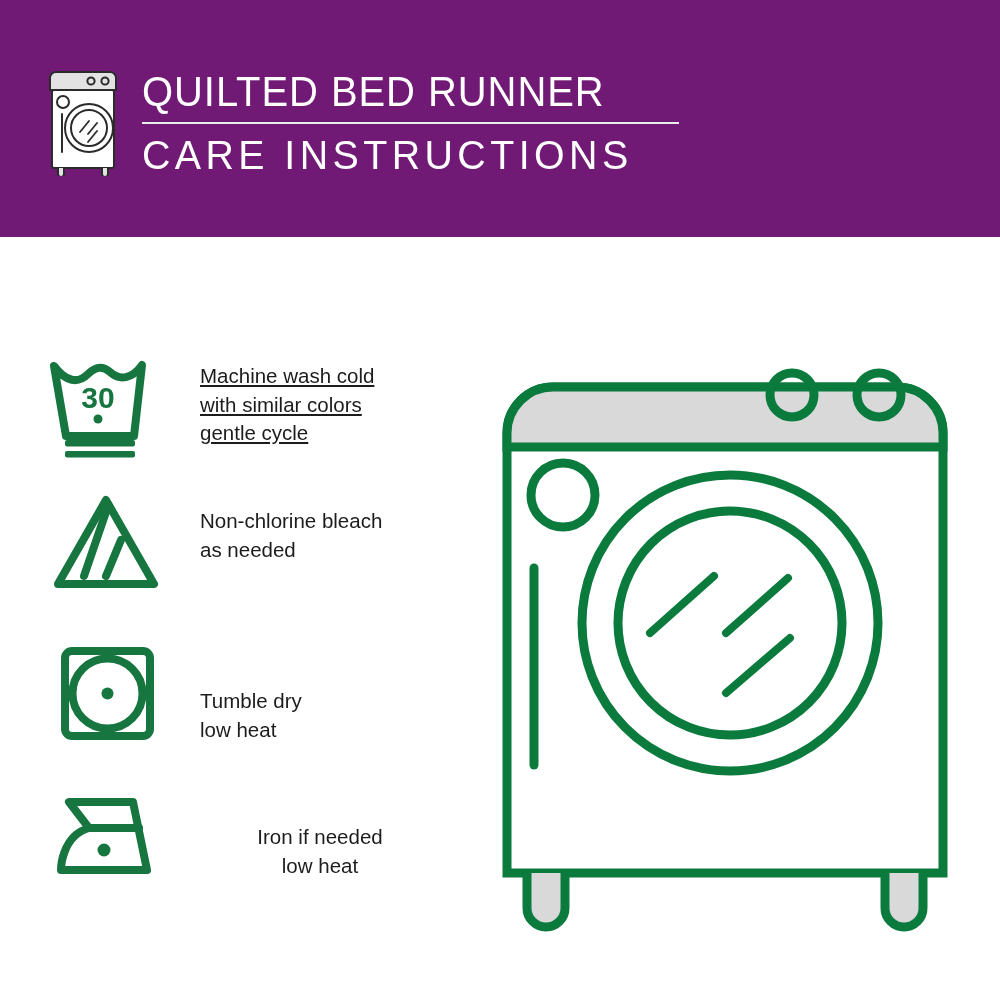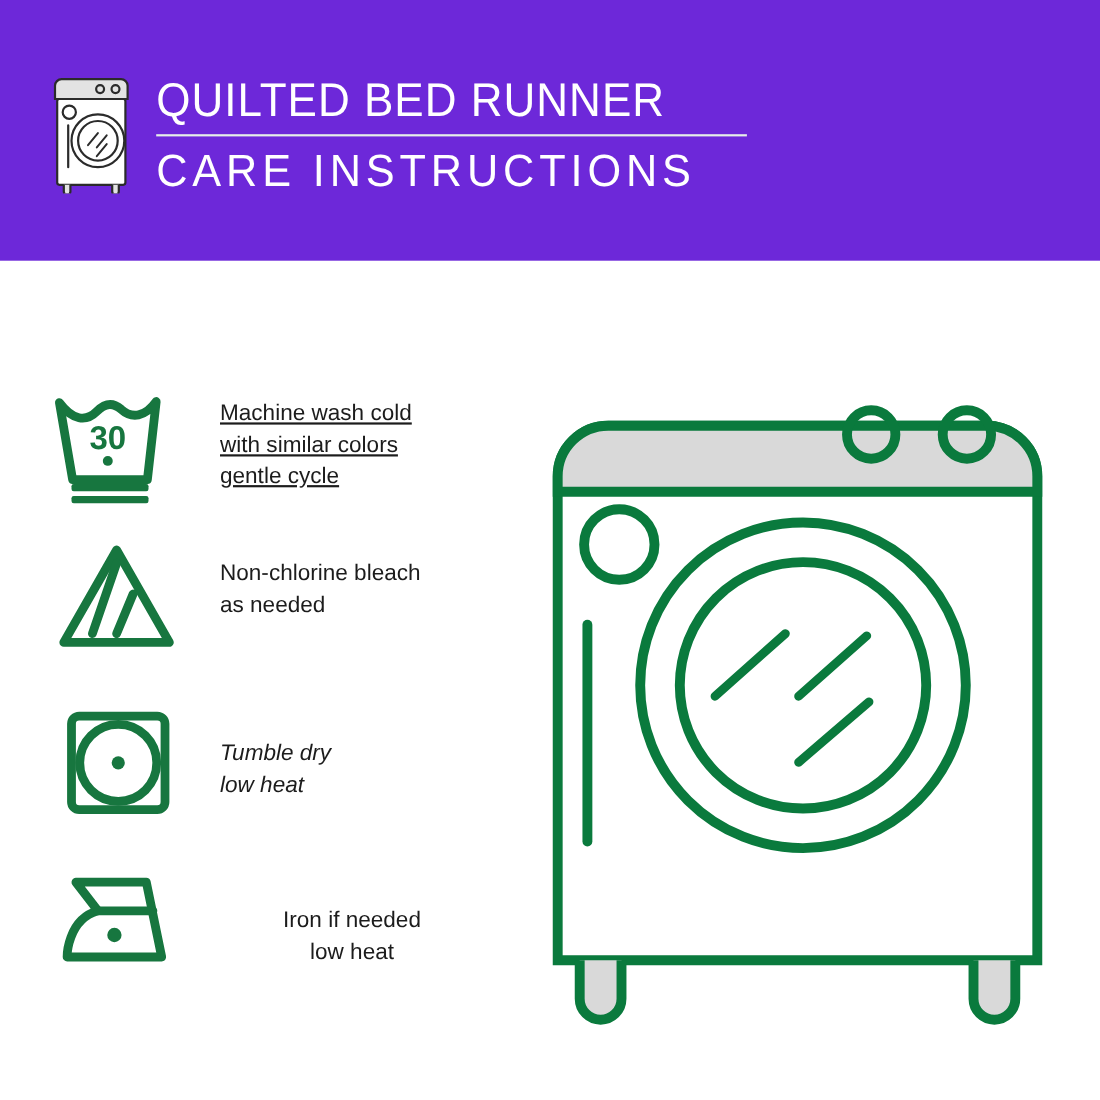--- a/index.html
+++ b/index.html
@@ -21,21 +21,21 @@
     overflow: hidden;
   }
 
   
   #header-band {
     position: absolute;
     left: 0;
     top: 0;
     width: 1000px;
     height: 237px;
-    background: #6d28d9;
+    background: #701a75;
   }
   #header-logo {
     position: absolute;
     left: 44px;
     top: 64px;
     width: 84px;
     height: 112px;
   }
   #header-text-block {
     position: absolute;
@@ -97,21 +97,21 @@
     white-space: pre-line;
   }
 
   #row-wash  { top: 352px; }
   #row-bleach{ top: 492px; padding-left: 27px; }
   #row-dry   { top: 646px; }
   #row-iron  { top: 790px; }
 
   #row-wash .care-text   { top: 10px; text-decoration: underline; }
   #row-bleach .care-text { top: 15px; }
-  #row-dry .care-text    { top: 25px; font-style: italic; }
+  #row-dry .care-text    { top: 41px; }
   #row-iron .care-text   { top: 33px; text-align: center; }
 
   #row-bleach .care-symbol { left: 50px; width: 112px; height: 100px; }
   #row-dry .care-symbol    { left: 60px; width: 95px;  height: 95px;  }
   #row-iron .care-symbol   { left: 55px; width: 110px; height: 90px;  }
 
   
   #machine-illustration {
     position: absolute;
     left: 490px;

